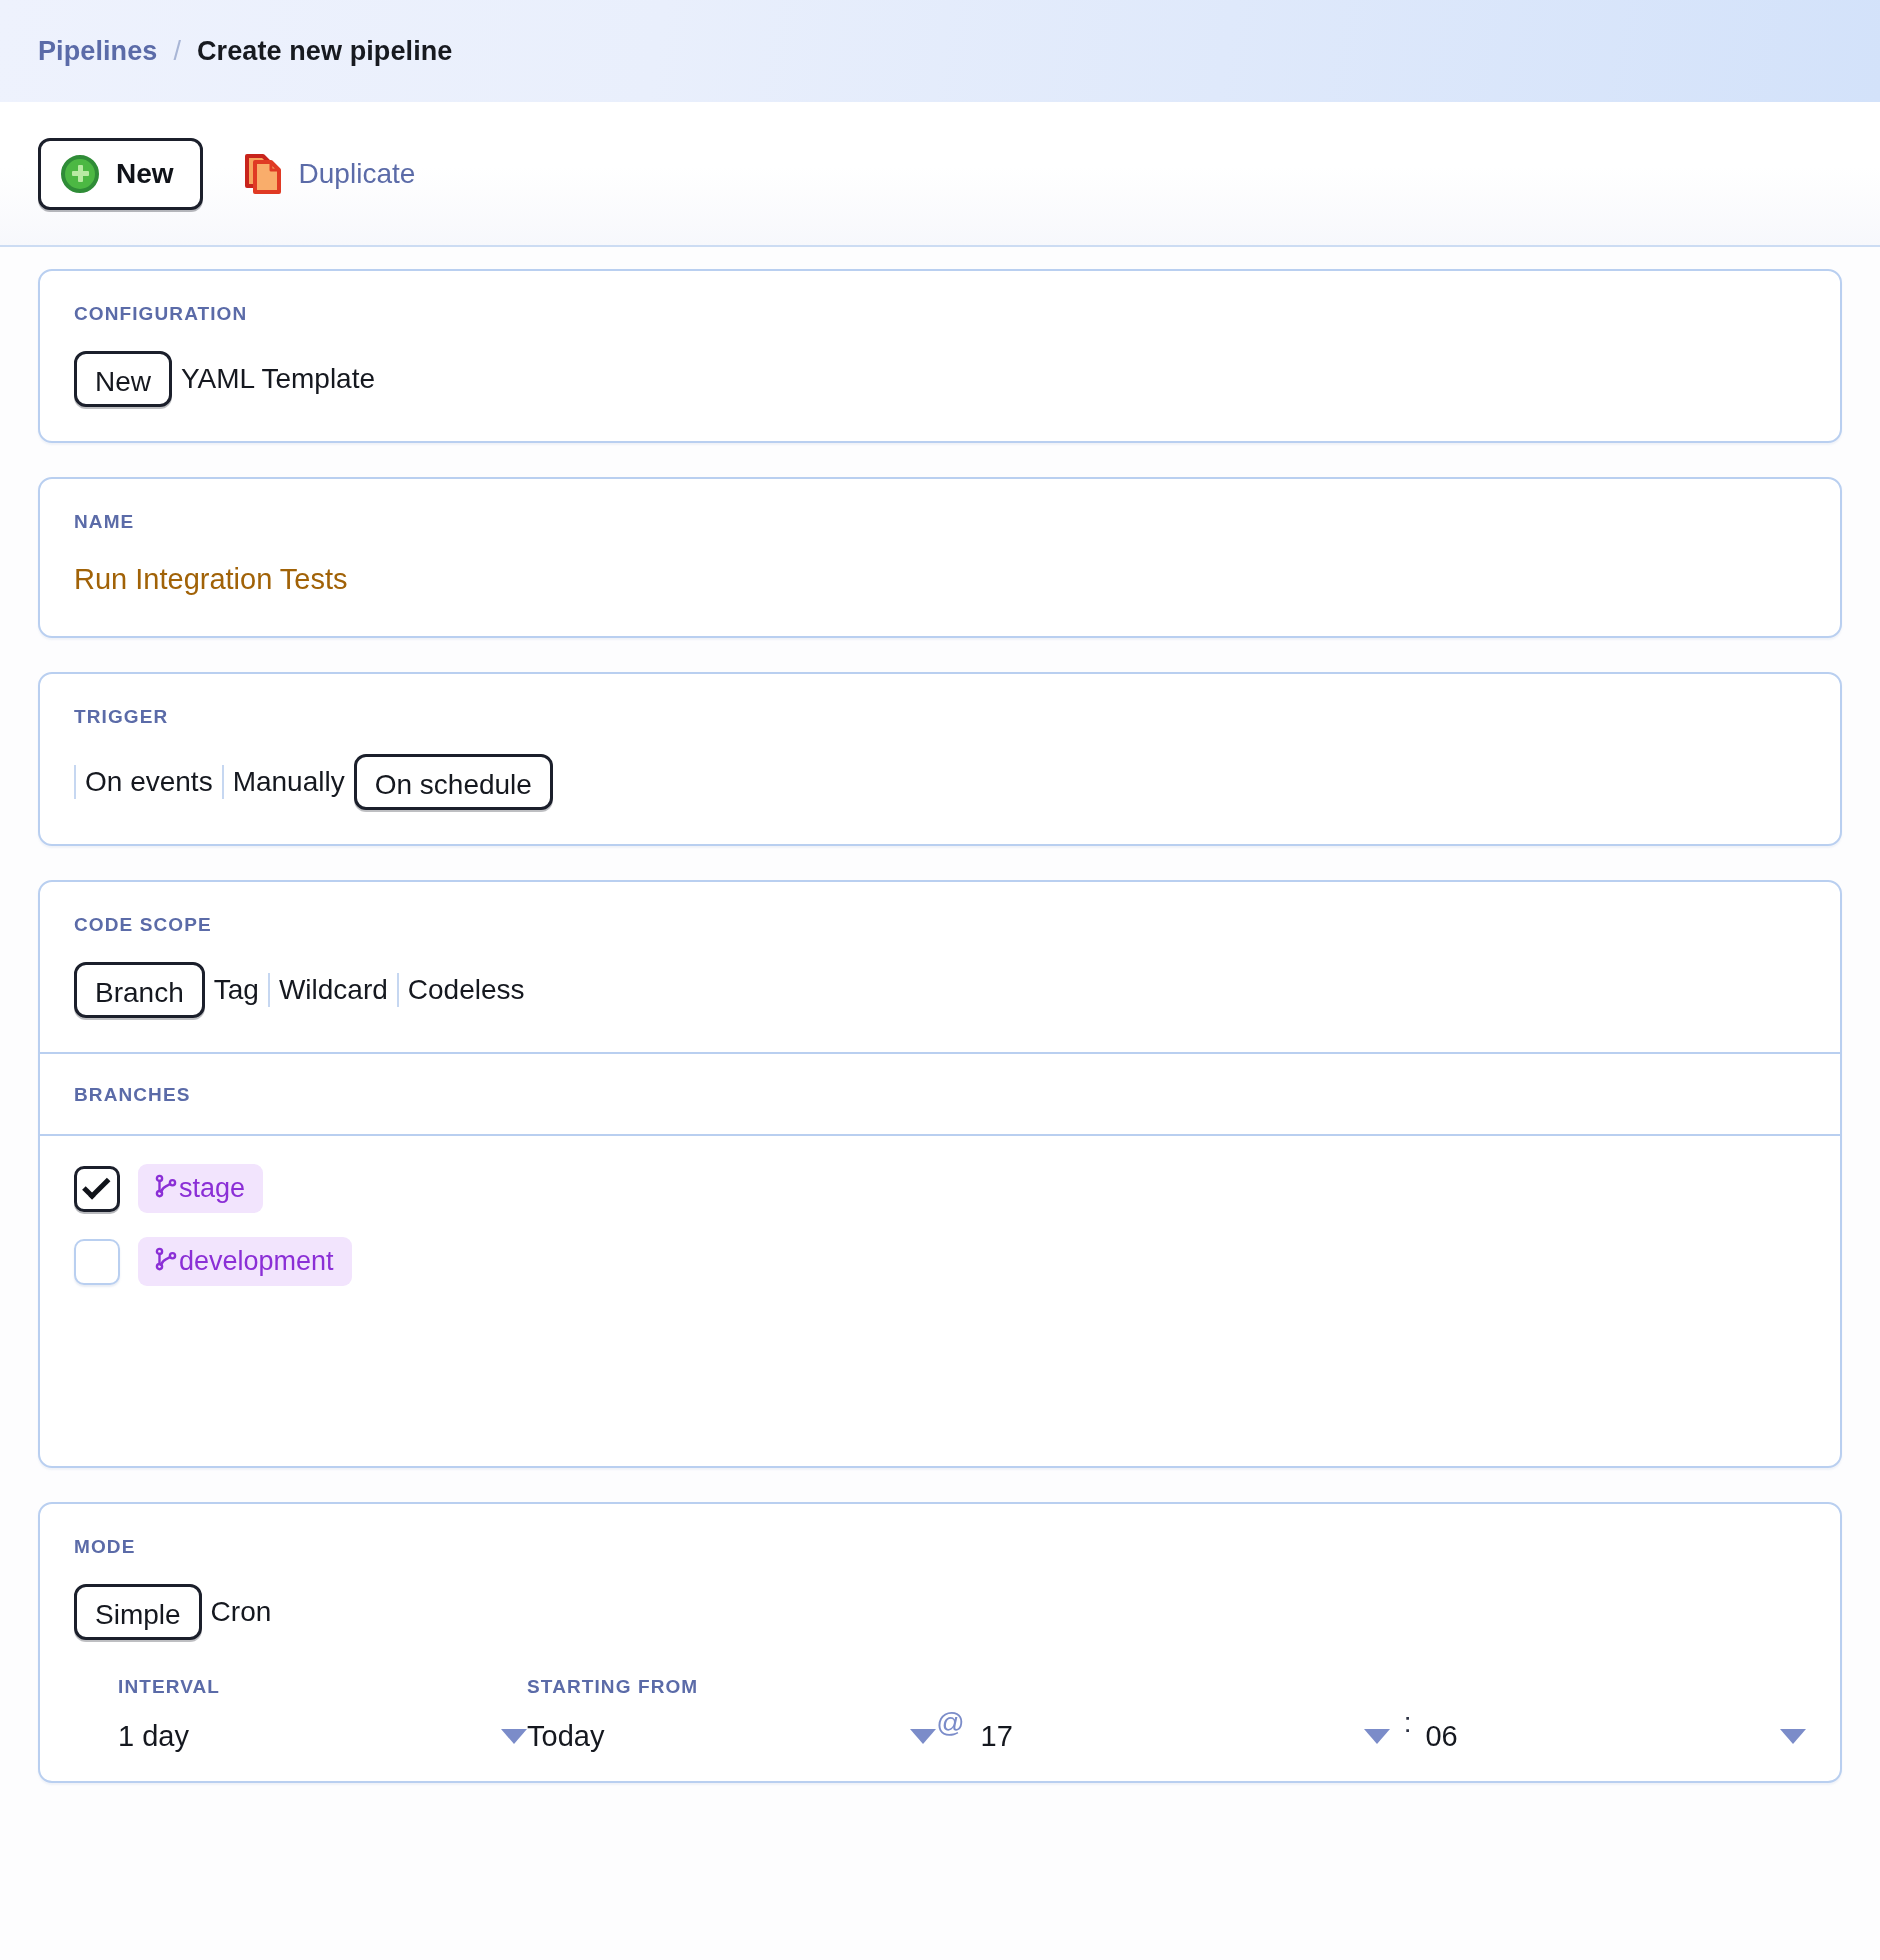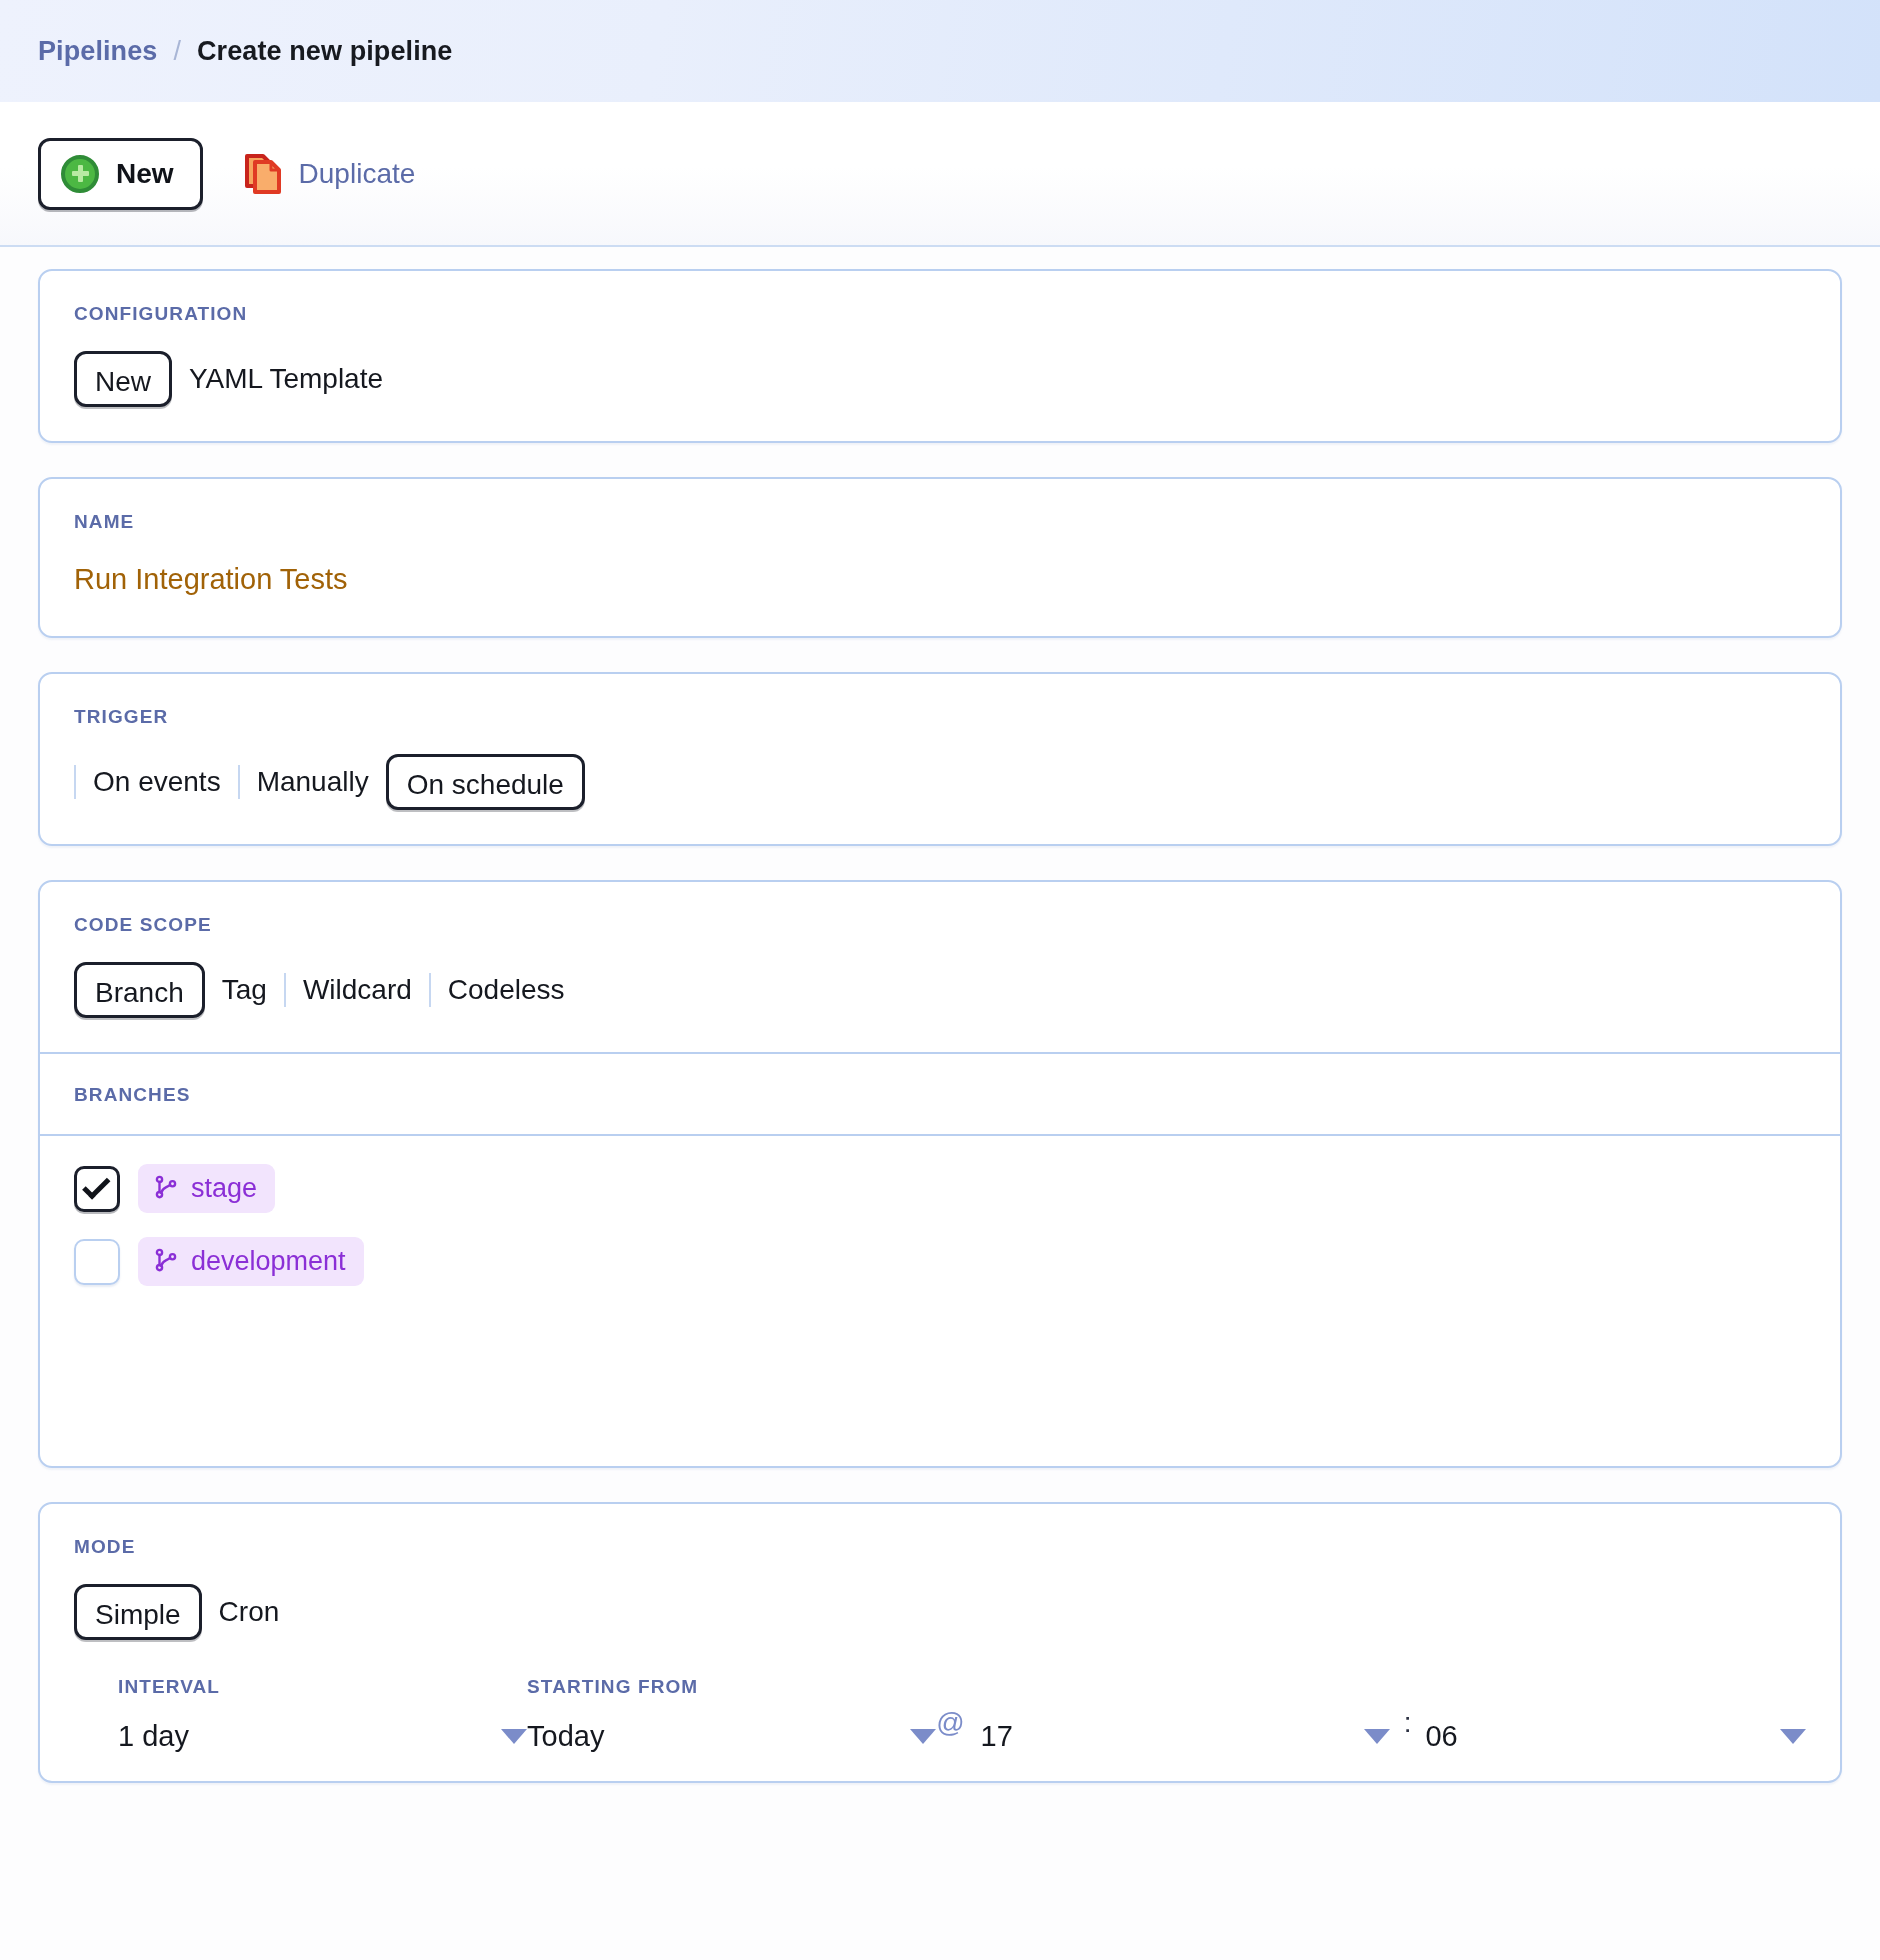--- a/index.html
+++ b/index.html
@@ -118,21 +118,21 @@
 
   
   .seg-row {
     display: flex;
     align-items: center;
     margin-top: 26px;
   }
   .seg {
     font-size: 28px;
     color: #15181f;
-    padding: 0 17px;
+    padding: 0 9px;
     height: 56px;
     line-height: 56px;
     white-space: nowrap;
     cursor: pointer;
   }
   .seg.active {
     border: 3px solid #1b1f2b;
     border-radius: 12px;
     background: #fff;
     box-shadow: 0 2px 0 rgba(20,24,35,.28);
@@ -183,22 +183,20 @@
   .chk .tick {
     display: none;
     width: 26px; height: 14px;
     border-left: 5px solid #101319;
     border-bottom: 5px solid #101319;
     transform: rotate(-45deg) translate(2px,-3px);
   }
   .chk.checked .tick { display: block; }
   .branch-tag {
     display: inline-flex;
-    align-items: center;
-    gap: 12px;
     background: #f2e4fd;
     border-radius: 9px;
     padding: 9px 18px 9px 15px;
     cursor: pointer;
   }
   .branch-tag .bname {
     font-size: 27px;
     color: #8b2fd6;
     font-weight: 400;
   }

